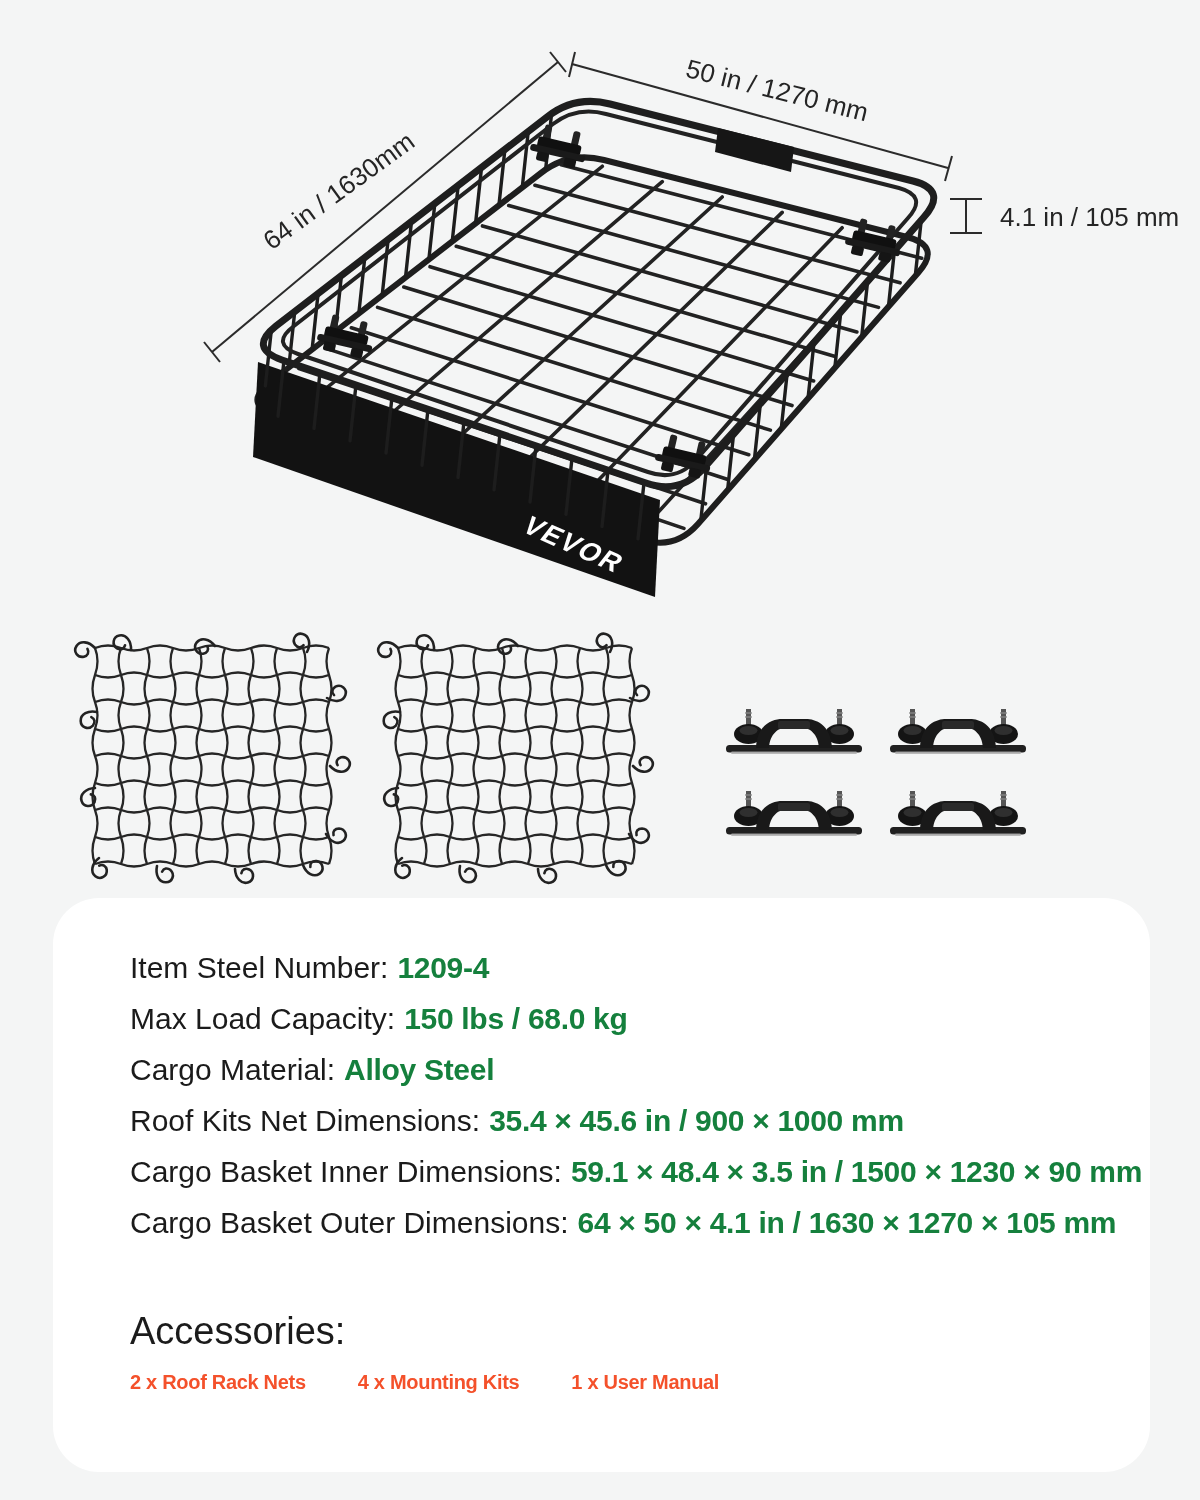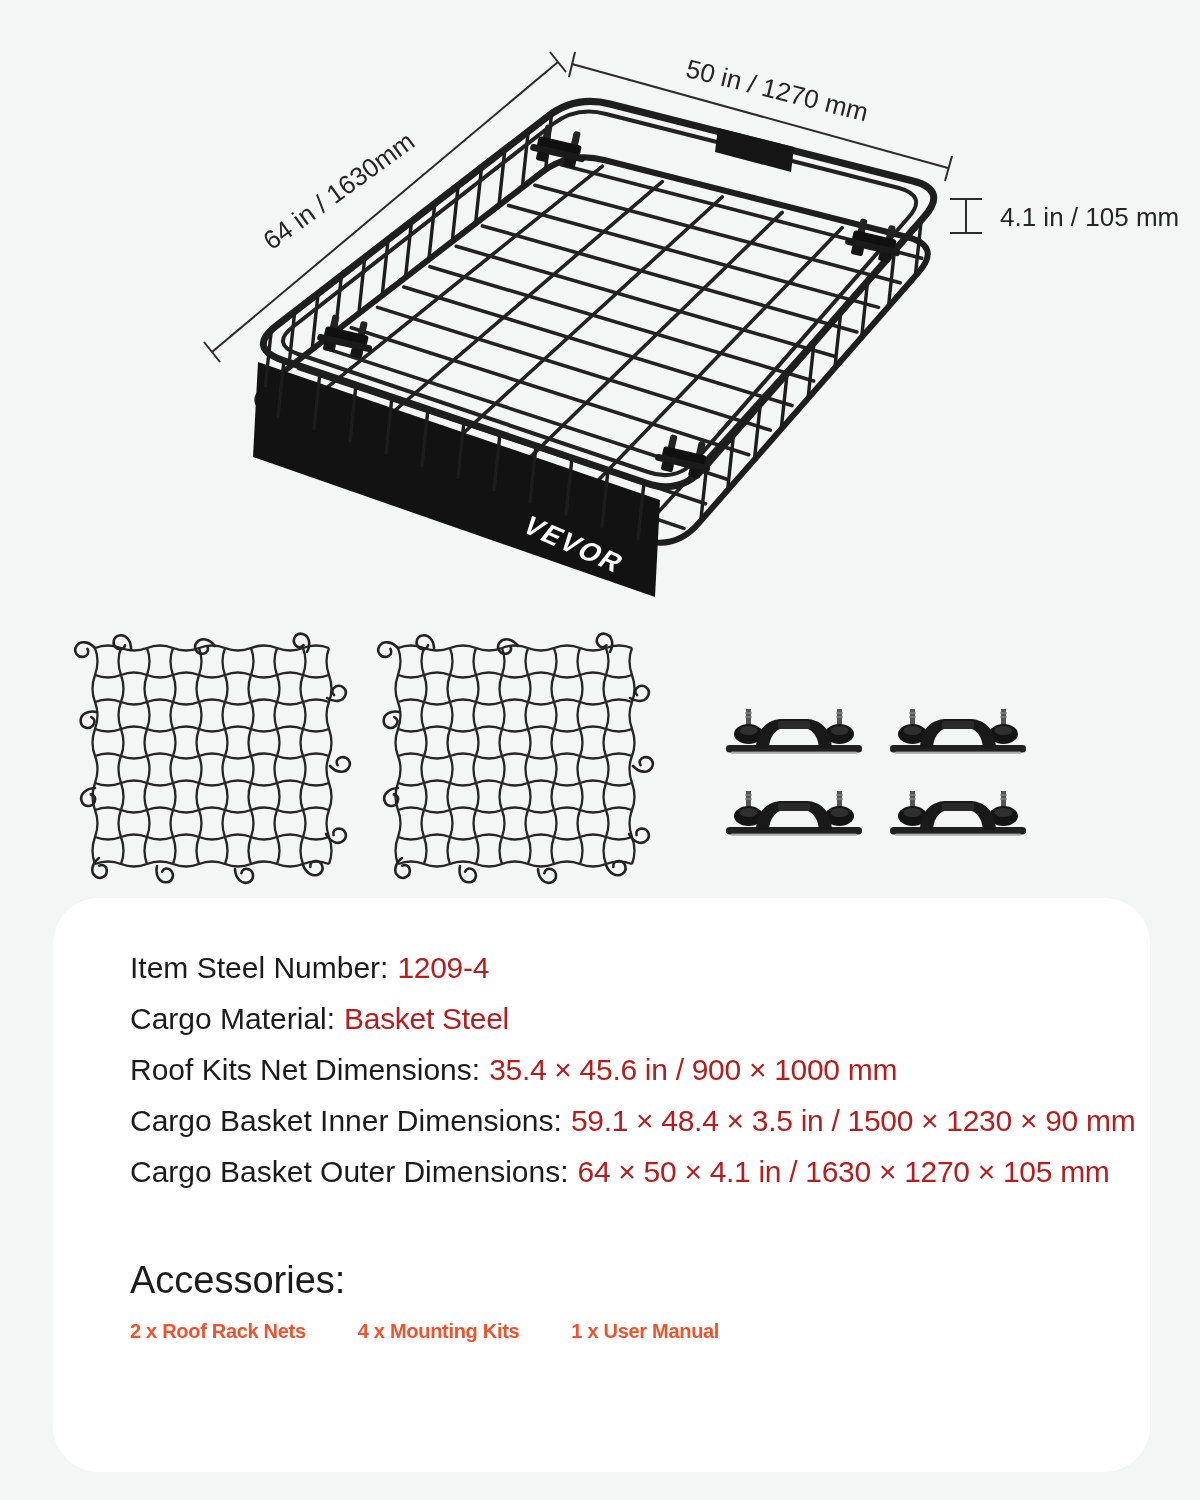--- a/index.html
+++ b/index.html
@@ -10,21 +10,21 @@
   }
   .illustration{position:absolute;left:0;top:0;}
   .dim-text{font-size:26px;fill:#252525;}
   .panel{
     position:absolute;left:53px;top:898px;width:1097px;height:574px;
     background:#ffffff;border-radius:46px;box-sizing:border-box;
     padding:44px 40px 0 77px;
   }
   .spec-row{line-height:51px;font-size:30px;color:#1b1b1b;white-space:nowrap;}
   .spec-label{color:#1b1b1b;}
-  .spec-value{color:#b91c1c;font-weight:400;margin-left:9px;letter-spacing:-0.3px;}
+  .spec-value{color:#15803d;font-weight:700;margin-left:9px;letter-spacing:-0.3px;}
   .acc-heading{margin-top:58px;line-height:51px;font-size:38px;color:#1b1b1b;}
   .acc-row{display:flex;gap:52px;line-height:51px;}
   .acc-item{font-size:20px;font-weight:700;color:#F4512B;white-space:nowrap;letter-spacing:-0.3px;}
   .vevor-logo-text{font-size:27px;font-weight:700;fill:#ffffff;letter-spacing:2px;}
 </style>
 </head>
 <body>
 
 <svg class="illustration" width="1200" height="900" viewBox="0 0 1200 900">
   <defs>
@@ -190,21 +190,22 @@
   <use href="#cargo-net" transform="translate(398,648)"></use>
   <use href="#mount-kit" x="724" y="707"></use>
   <use href="#mount-kit" x="888" y="707"></use>
   <use href="#mount-kit" x="724" y="789"></use>
   <use href="#mount-kit" x="888" y="789"></use>
 </svg>
 
 <div class="panel">
   <div>
     <div class="spec-row"><span class="spec-label">Item Steel Number:</span><span class="spec-value">1209-4</span></div>
-    <div class="spec-row"><span class="spec-label">Cargo Material:</span><span class="spec-value">Basket Steel</span></div>
+    <div class="spec-row"><span class="spec-label">Max Load Capacity:</span><span class="spec-value">150 lbs / 68.0 kg</span></div>
+    <div class="spec-row"><span class="spec-label">Cargo Material:</span><span class="spec-value">Alloy Steel</span></div>
     <div class="spec-row"><span class="spec-label">Roof Kits Net Dimensions:</span><span class="spec-value">35.4 × 45.6 in / 900 × 1000 mm</span></div>
     <div class="spec-row"><span class="spec-label">Cargo Basket Inner Dimensions:</span><span class="spec-value">59.1 × 48.4 × 3.5 in / 1500 × 1230 × 90 mm</span></div>
     <div class="spec-row"><span class="spec-label">Cargo Basket Outer Dimensions:</span><span class="spec-value">64 × 50 × 4.1 in / 1630 × 1270 × 105 mm</span></div>
   </div>
   <div class="acc-heading">Accessories:</div>
   <div class="acc-row">
     <span class="acc-item">2 x Roof Rack Nets</span>
     <span class="acc-item">4 x Mounting Kits</span>
     <span class="acc-item">1 x User Manual</span>
   </div>

